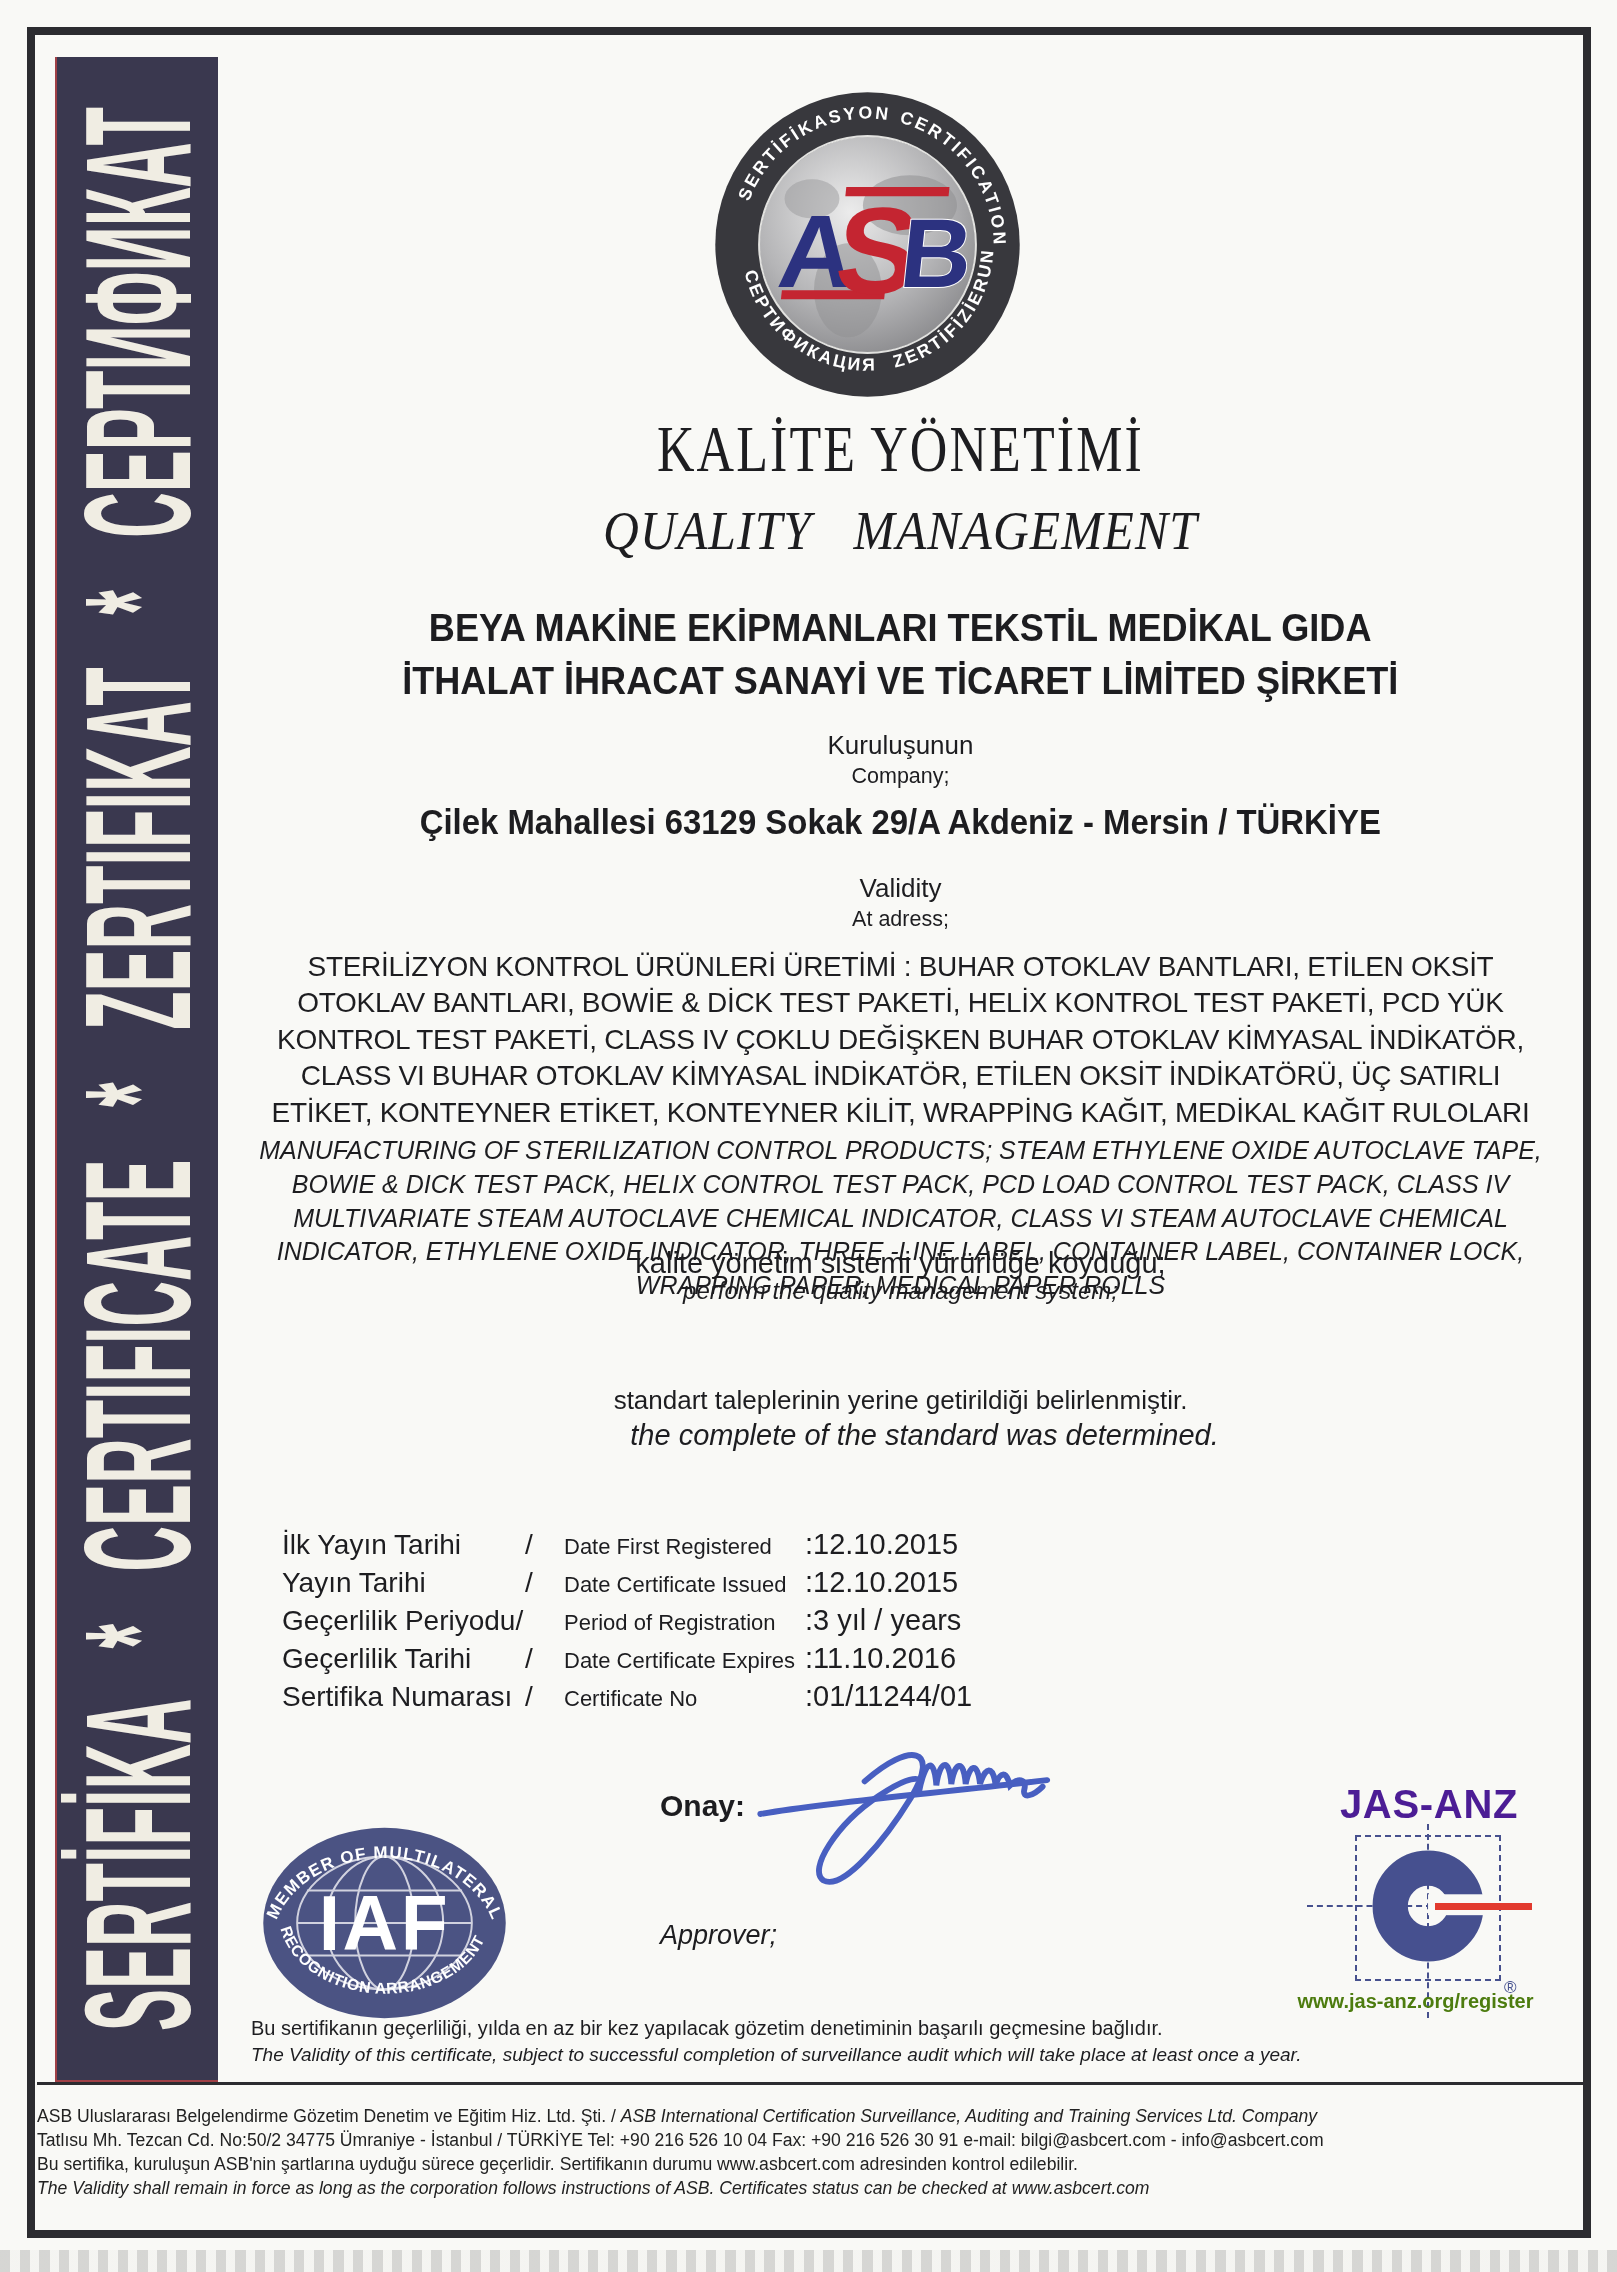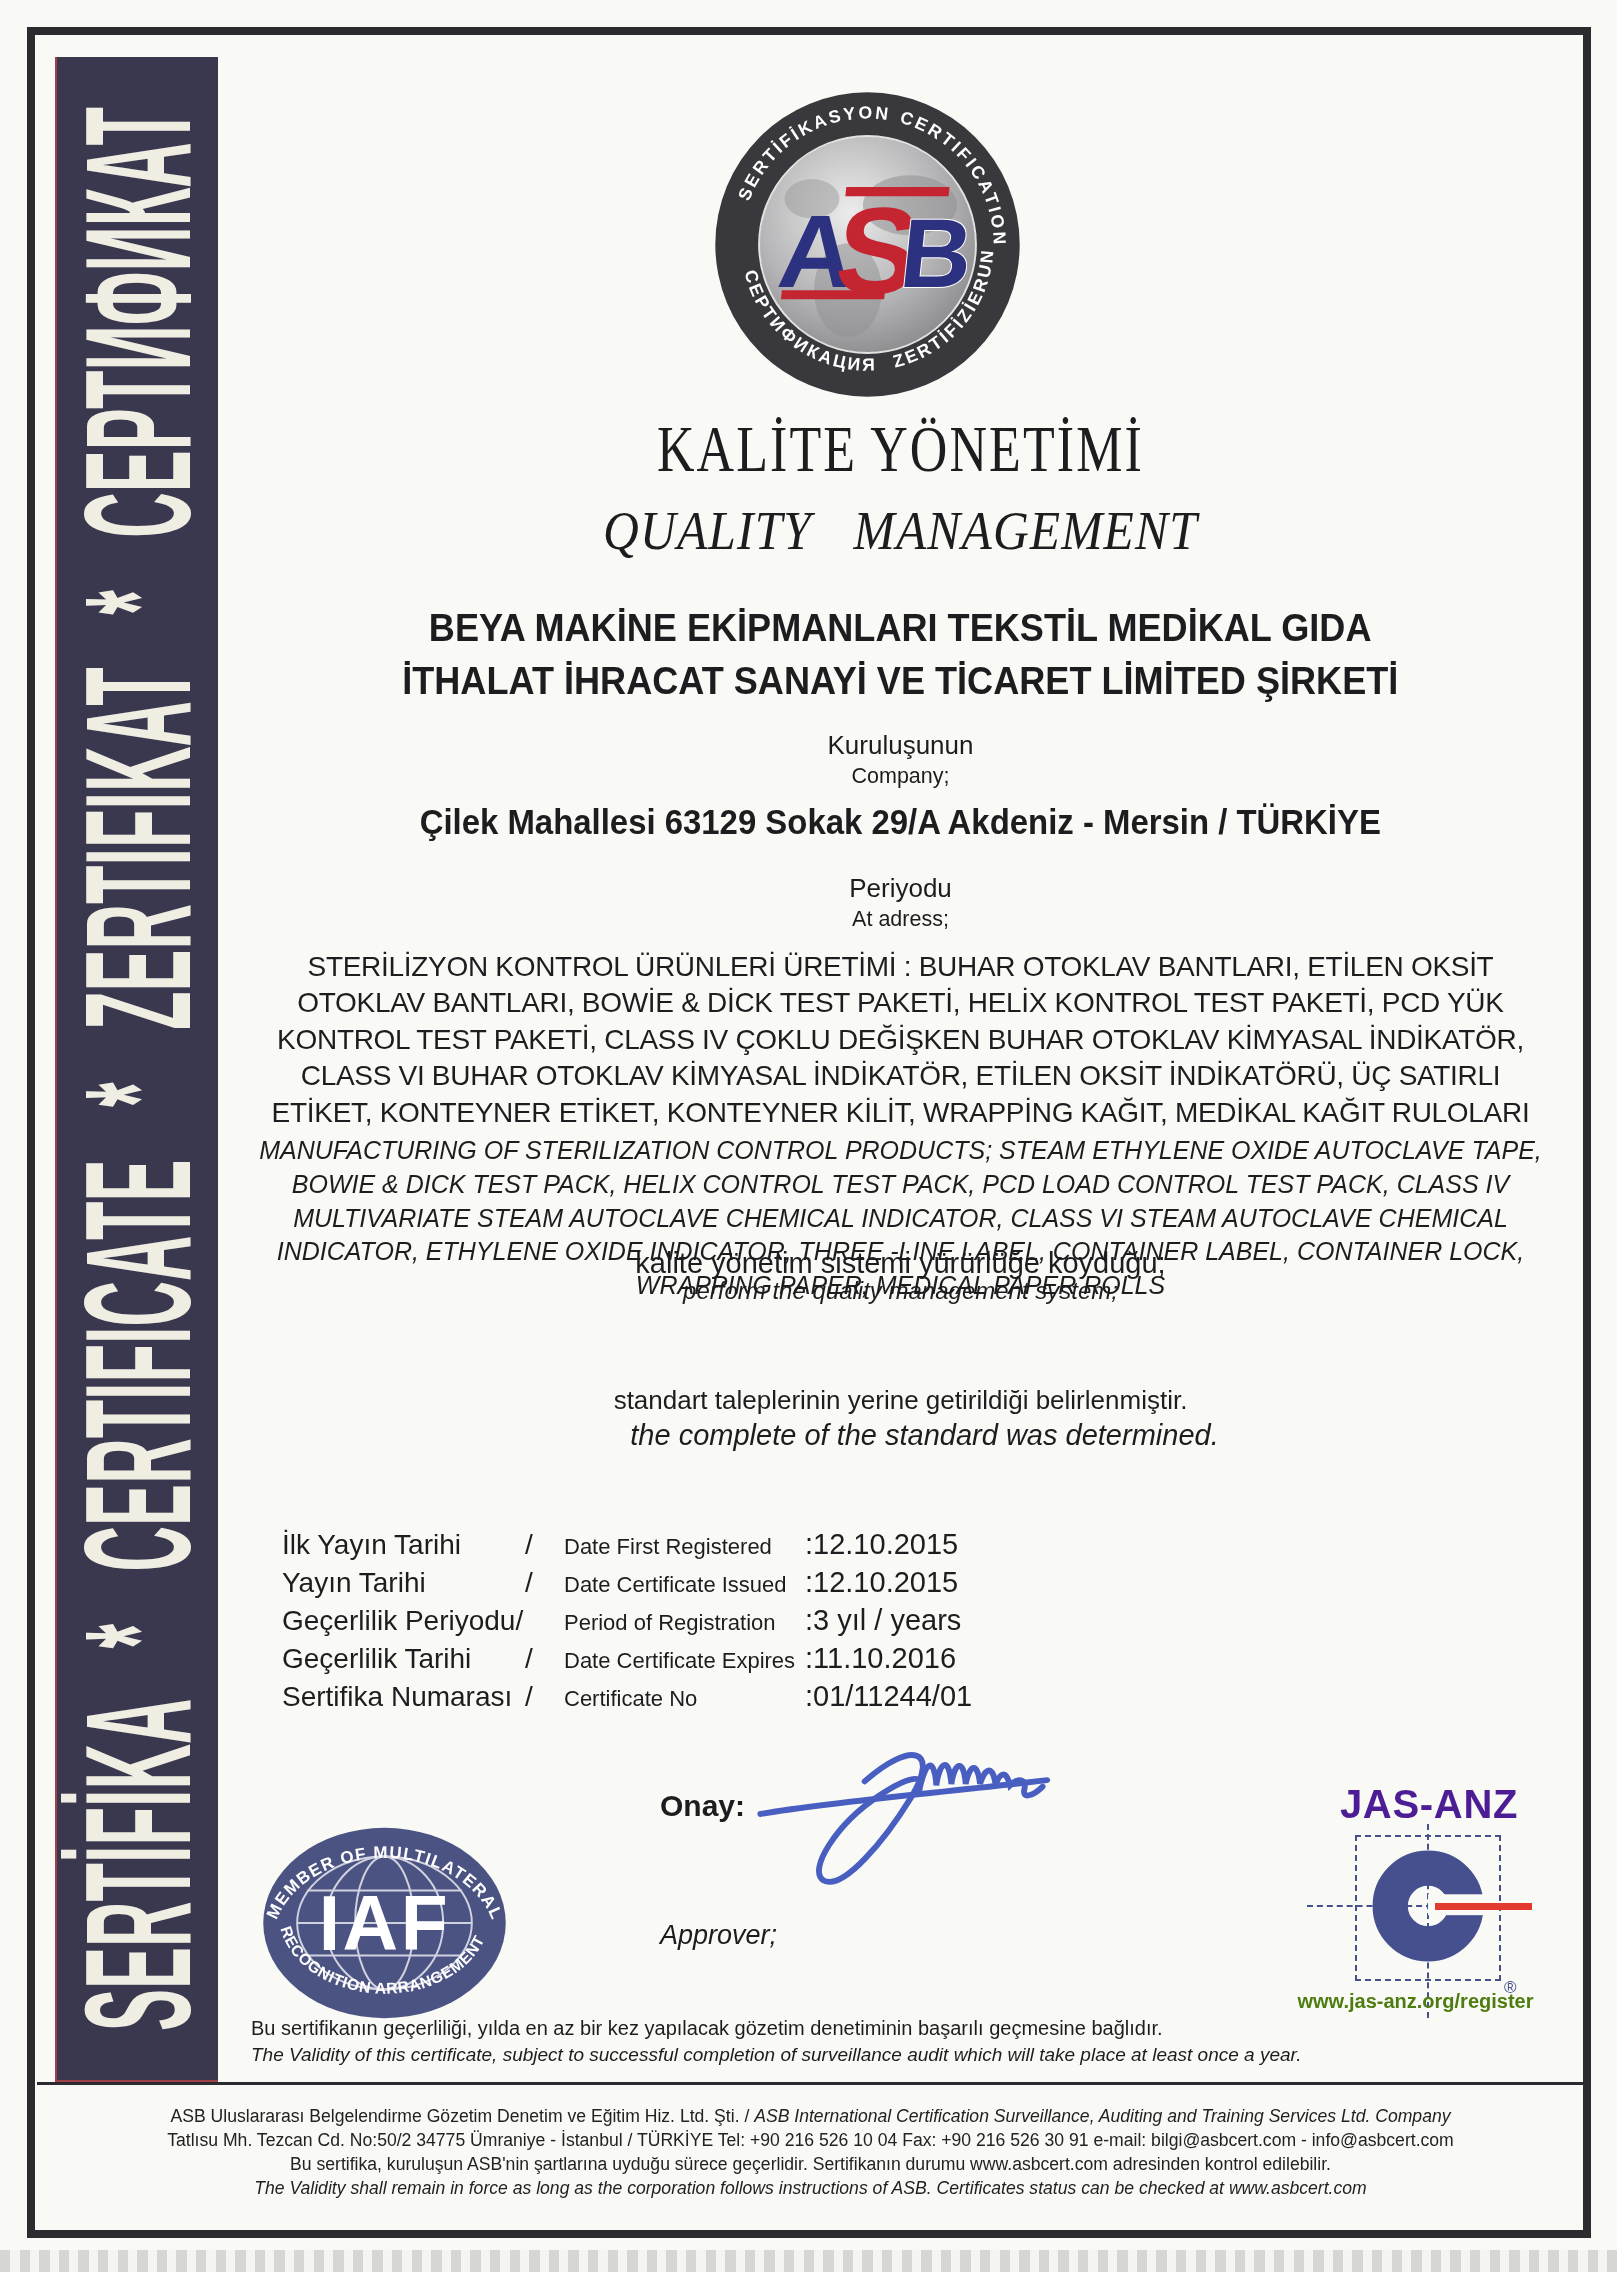--- a/index.html
+++ b/index.html
@@ -65,21 +65,21 @@
   .jz-hline{position:absolute;left:1307px;top:1905px;width:125px;border-top:2px dashed #47518e;}
   .jz-c{position:absolute;left:1368px;top:1846px;width:124px;height:124px;}
   .jz-red{position:absolute;left:1435px;top:1903px;width:97px;height:7.2px;background:#e23a2e;}
   .jz-reg{position:absolute;left:1504px;top:1978px;font-size:17px;color:#45508e;}
   .jz-url{position:absolute;left:1282px;top:1990px;width:267px;text-align:center;
           font-size:20px;font-weight:bold;color:#4d7c0f;}
   
   .val-tr{position:absolute;left:251px;top:2017px;font-size:20px;}
   .val-en{position:absolute;left:251px;top:2044px;font-size:19px;font-style:italic;}
   .divider{position:absolute;left:37px;top:2082px;width:1547px;height:3.3px;background:#2c2c30;}
-  .footer{position:absolute;left:37px;top:2104px;width:1547px;text-align:center;
+  .footer{position:absolute;left:37px;top:2104px;width:1547px;text-align:left;
           font-size:17.6px;line-height:24px;color:#222;}
 </style>
 </head>
 <body>
 
 <div class="page">
 
   <div class="frame"></div>
   <div class="bottom-edge"></div>
 
@@ -138,21 +138,21 @@
   </div>
   <div class="cline b t-co2">
     <span class="sx" style="transform:scaleX(0.95)">İTHALAT İHRACAT SANAYİ VE TİCARET LİMİTED ŞİRKETİ</span>
   </div>
   <div class="cline t-kur">Kuruluşunun</div>
   <div class="cline t-colab">Company;</div>
 
   <div class="cline b t-addr">
     <span class="sx" style="transform:scaleX(0.94)">Çilek Mahallesi 63129 Sokak 29/A Akdeniz - Mersin / TÜRKİYE</span>
   </div>
-  <div class="cline t-adres">Periyodu</div>
+  <div class="cline t-adres">Validity</div>
   <div class="cline t-atadr">At adress;</div>
 
   <div class="cline t-scope-tr">STERİLİZYON KONTROL ÜRÜNLERİ ÜRETİMİ : BUHAR OTOKLAV BANTLARI, ETİLEN OKSİT OTOKLAV BANTLARI, BOWİE &amp; DİCK  TEST PAKETİ, HELİX KONTROL TEST PAKETİ, PCD YÜK KONTROL TEST PAKETİ, CLASS IV ÇOKLU DEĞİŞKEN BUHAR OTOKLAV KİMYASAL İNDİKATÖR, CLASS VI BUHAR OTOKLAV KİMYASAL İNDİKATÖR, ETİLEN OKSİT İNDİKATÖRÜ, ÜÇ SATIRLI ETİKET, KONTEYNER ETİKET, KONTEYNER KİLİT, WRAPPİNG KAĞIT, MEDİKAL KAĞIT RULOLARI</div>
   <div class="cline it t-scope-en">MANUFACTURING OF STERILIZATION CONTROL PRODUCTS; STEAM ETHYLENE OXIDE AUTOCLAVE TAPE, BOWIE &amp; DICK TEST PACK, HELIX CONTROL TEST PACK, PCD LOAD CONTROL TEST PACK, CLASS IV MULTIVARIATE STEAM AUTOCLAVE CHEMICAL INDICATOR, CLASS VI STEAM AUTOCLAVE CHEMICAL INDICATOR, ETHYLENE OXIDE INDICATOR, THREE -LINE LABEL, CONTAINER LABEL, CONTAINER LOCK, WRAPPING PAPER, MEDICAL PAPER ROLLS</div>
   <div class="cline t-kalite">kalite yönetim sistemi yürürlüğe koyduğu;</div>
   <div class="cline it t-perform">perform the quality management system;</div>
 
   <div class="cline t-standart">standart taleplerinin yerine getirildiği belirlenmiştir.</div>
   <div class="cline it t-complete">the complete of the standard was determined.</div>
 

